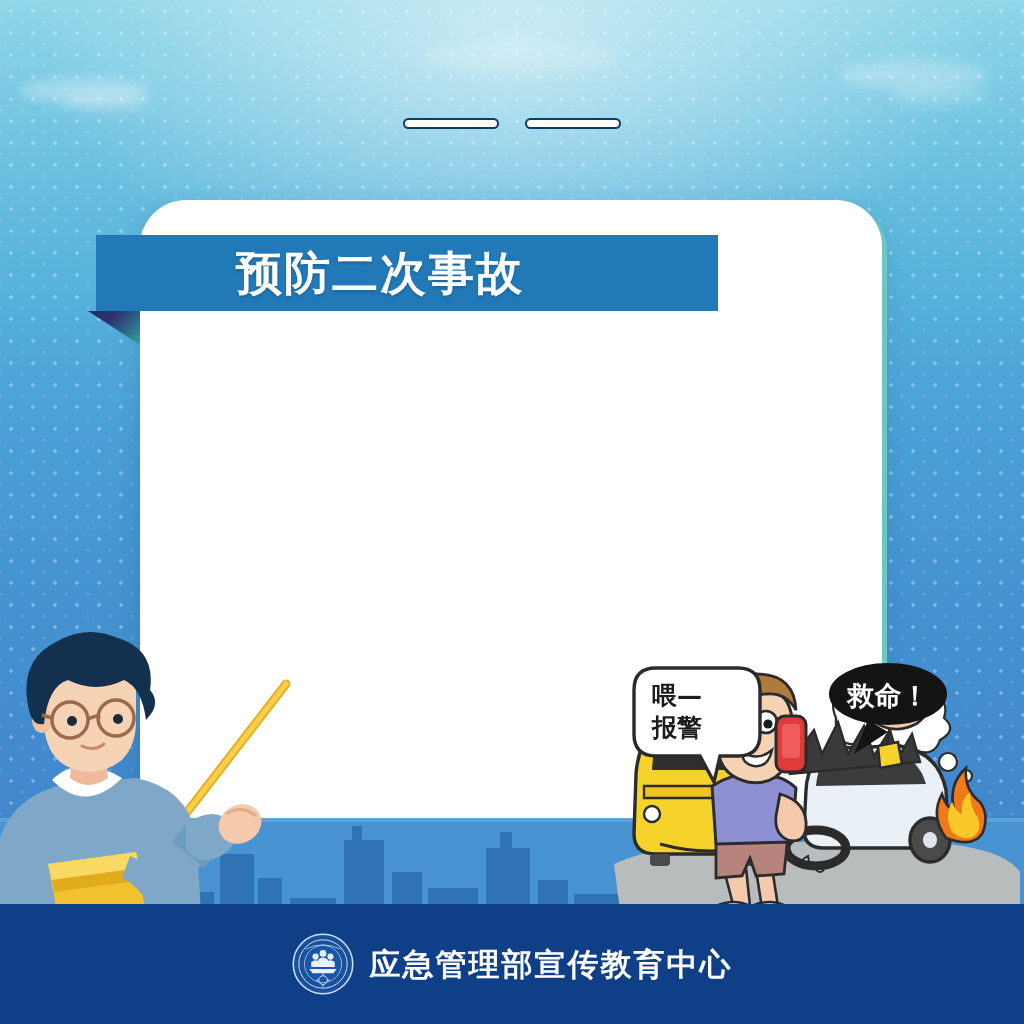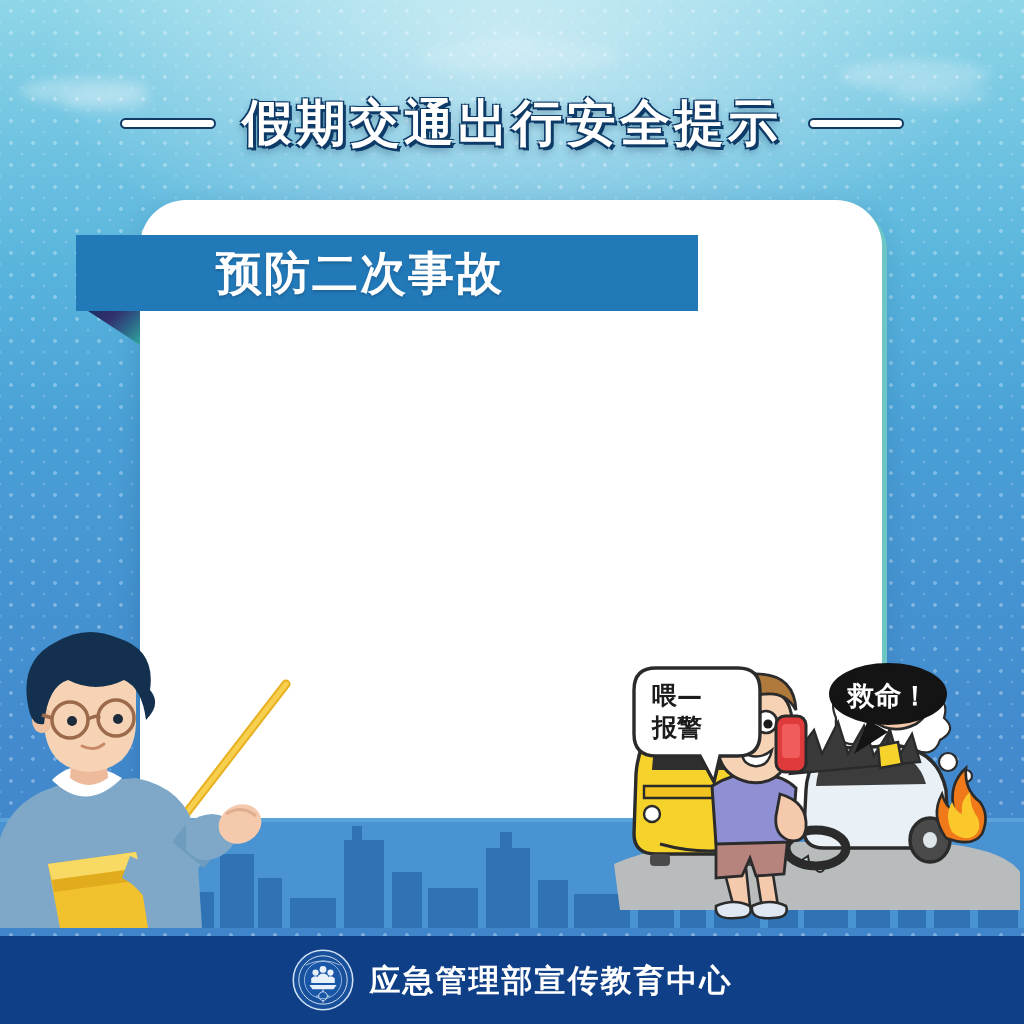--- a/index.html
+++ b/index.html
@@ -53,21 +53,21 @@
 
   
   #card{
     position:absolute;left:140px;top:200px;width:742px;height:660px;
     background:#ffffff;border-radius:46px;
     box-shadow:5px 5px 0 0 #6dc6c4, 0 10px 26px rgba(10,50,90,.18);
   }
 
   
   #banner{
-    position:absolute;left:76px;top:235px;width:622px;height:76px;
+    position:absolute;left:96px;top:235px;width:622px;height:76px;
     background:#2279b8;display:flex;align-items:center;
   }
   #banner-text{
     color:#fff;font-weight:bold;font-size:46px;letter-spacing:2px;
     margin-left:140px;line-height:1;
     text-shadow:0 2px 3px rgba(0,0,0,.18);
     font-family:"DejaVu Sans","Liberation Sans",sans-serif;
   }
   #banner-fold{
     position:absolute;left:88px;top:311px;width:52px;height:34px;
@@ -82,21 +82,21 @@
     letter-spacing:1px;
     font-family:"DejaVu Sans","Liberation Sans",sans-serif;
   }
   #body-copy .ln{display:block;white-space:nowrap;}
 
   
   #skyline{position:absolute;left:0;bottom:96px;width:1024px;height:110px;}
 
   
   #footer{
-    position:absolute;left:0;bottom:0;width:1024px;height:88px;
+    position:absolute;left:0;bottom:0;width:1024px;height:120px;
     background:#0f3f86;display:flex;align-items:center;justify-content:center;gap:16px;
   }
   #seal{width:62px;height:62px;flex:0 0 auto;}
   #footer-texts{display:flex;flex-direction:column;justify-content:center;}
   #footer-cn{
     color:#fff;font-size:31px;font-weight:bold;letter-spacing:2px;line-height:1.1;
     font-family:"DejaVu Sans","Liberation Sans",sans-serif;
   }
   #footer-en{
     color:#d7e4f7;font-size:11.5px;letter-spacing:.35px;margin-top:5px;
@@ -122,21 +122,20 @@
 
   <div id="dots"></div>
   <div class="cloud c1"></div>
   <div class="cloud c2"></div>
   <div class="cloud c3"></div>
   <div class="cloud c4"></div>
   <div class="cloud c5"></div>
 
   <div id="title-row">
     <span class="t-dash"></span>
-    <span id="title-text">假期交通出行安全提示</span>
     <span class="t-dash"></span>
   </div>
 
   <div id="card"></div>
 
   <div id="banner">
     <span id="banner-text">预防二次事故</span>
   </div>
   <div id="banner-fold"></div>
 

